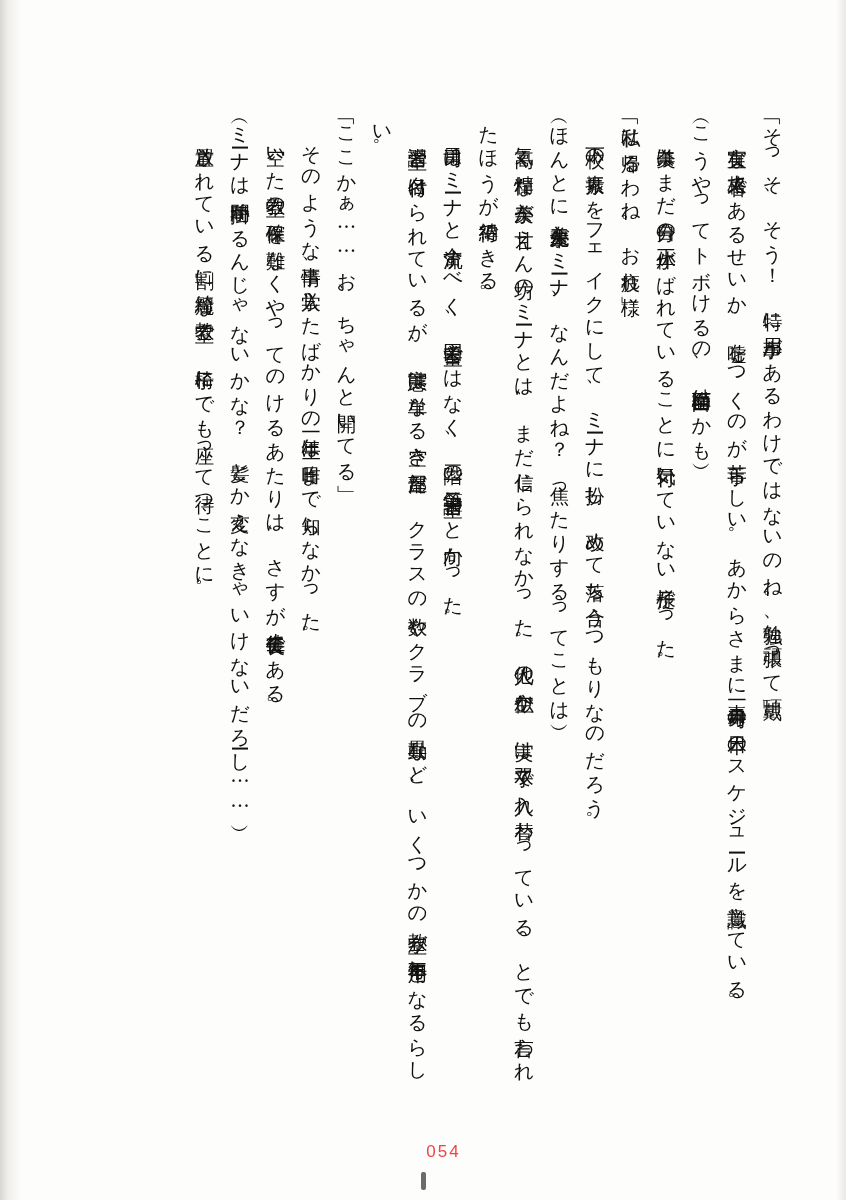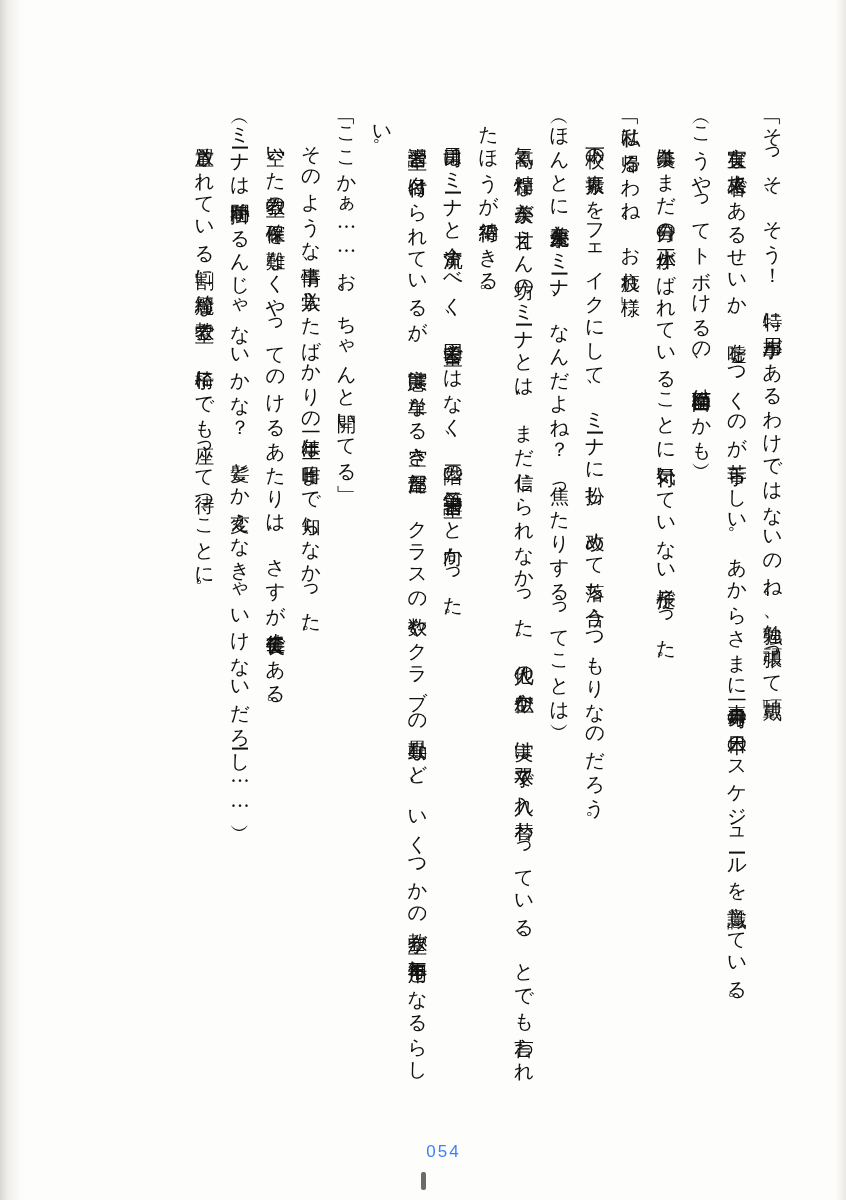--- a/index.html
+++ b/index.html
@@ -69,21 +69,21 @@
 
   .page-number {
     position: absolute;
     left: 0;
     right: 0;
     bottom: 38px;
     text-align: center;
     font-family: "Liberation Sans", sans-serif;
     font-size: 17px;
     letter-spacing: 2px;
-    color: #3b82f6;
+    color: #ef4444;
     padding-left: 41px;
   }
 
   .spine-mark {
     position: absolute;
     left: 50%;
     bottom: 10px;
     width: 5px;
     height: 18px;
     margin-left: -2px;

